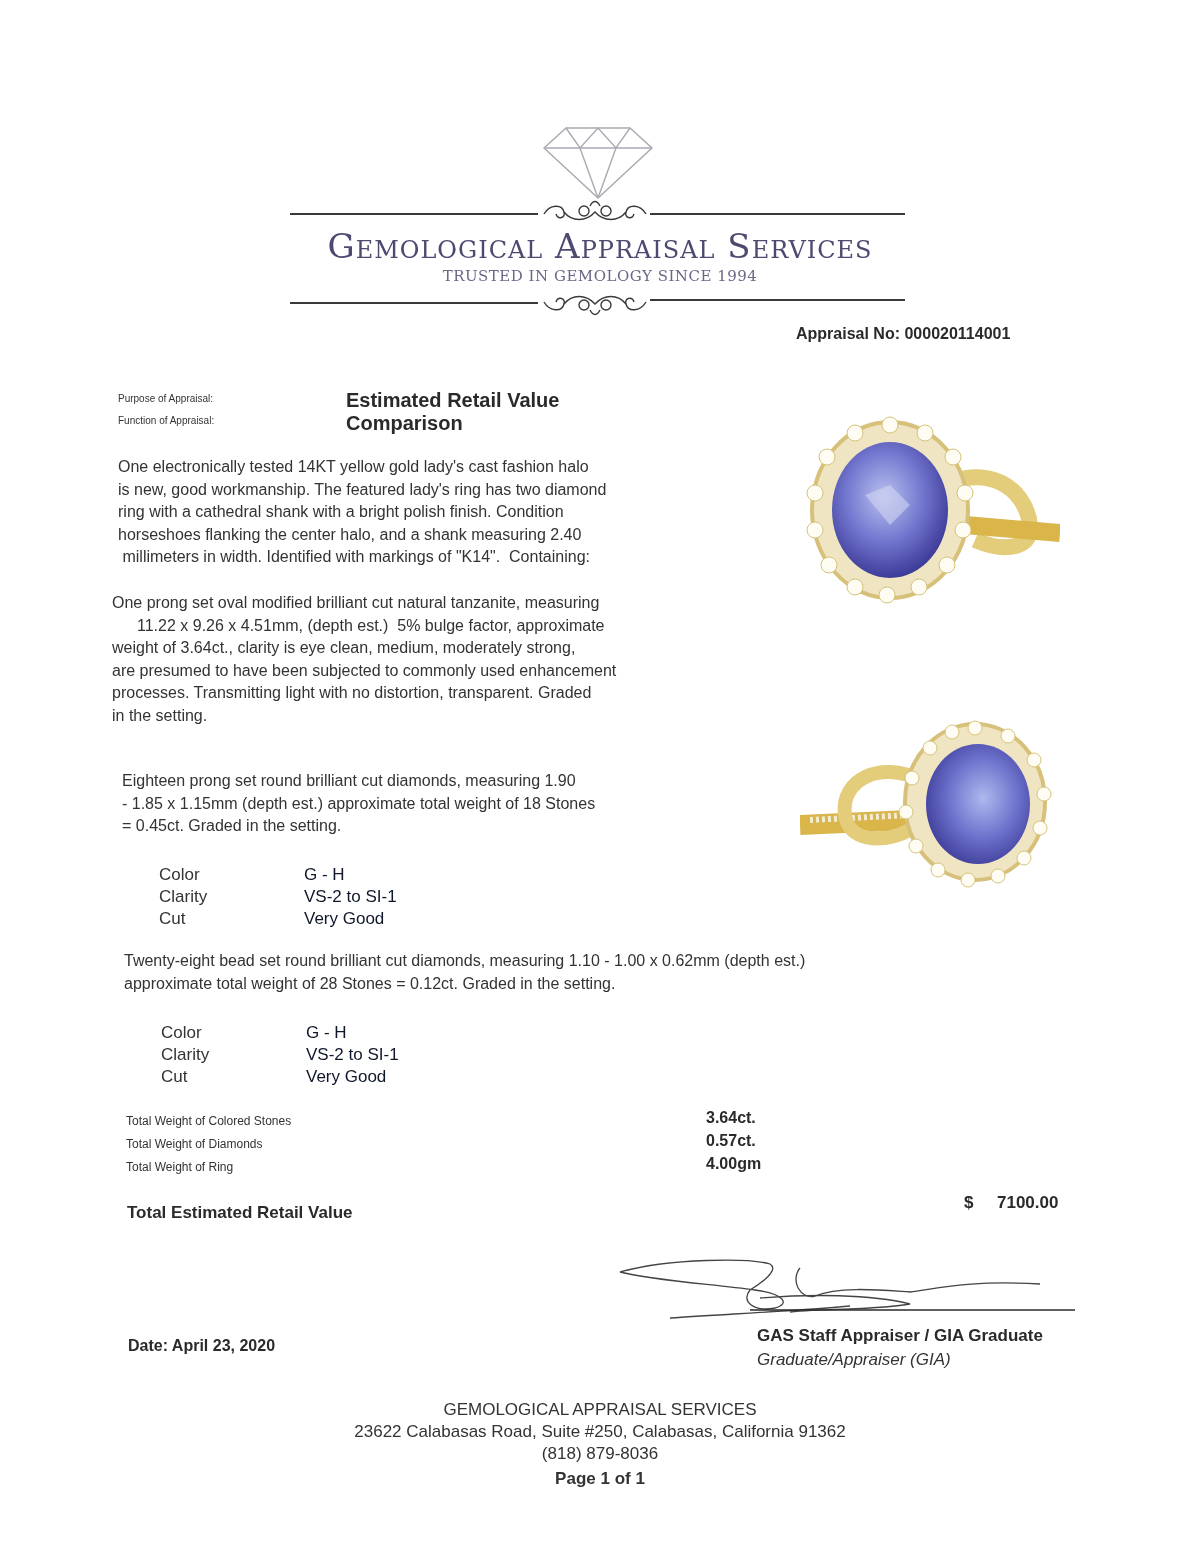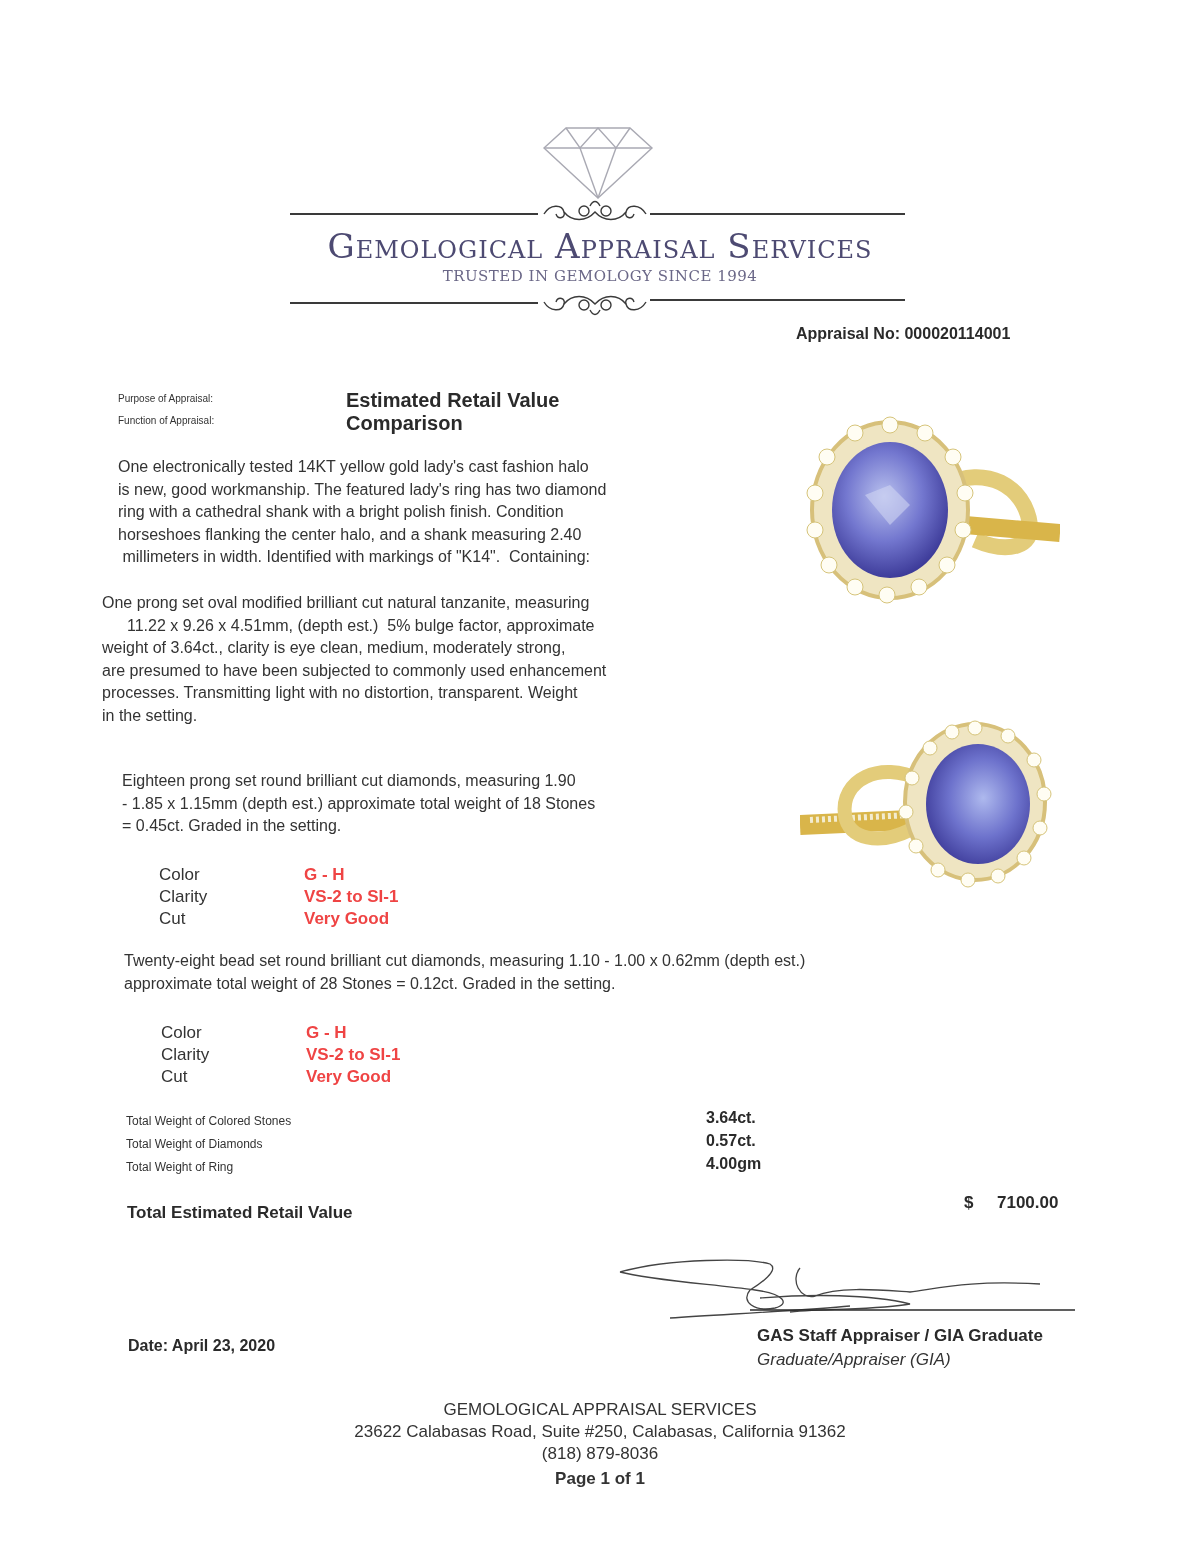--- a/index.html
+++ b/index.html
@@ -20,21 +20,21 @@
 
     .appraisal-no { left: 796px; top: 325px; font-weight: bold; font-size: 16px; color: #2a2a2a; }
 
     .kv-label { font-size: 10px; color: #333; }
     .kv-value { font-size: 20px; font-weight: bold; color: #2a2a2a; }
 
     .para { font-size: 16px; line-height: 22.5px; color: #333; }
 
     .grade-table { font-size: 17px; line-height: 22px; }
     .grade-table .lbl { color: #333; width: 145px; display: inline-block; }
-    .grade-table .val { font-weight: bold; color: #ef4444; }
+    .grade-table .val { font-weight: normal; color: #0f172a; }
 
     .tot-label { font-size: 12px; line-height: 23px; color: #333; }
     .tot-value { font-size: 16px; line-height: 23px; font-weight: bold; color: #2a2a2a; }
 
     .total-retail { font-size: 17px; font-weight: bold; color: #2a2a2a; }
 
     .sig-title { font-size: 17px; font-weight: bold; color: #2a2a2a; }
     .sig-sub { font-size: 17px; font-style: italic; color: #333; }
 
     .date { font-size: 16px; font-weight: bold; color: #2a2a2a; }
@@ -100,26 +100,26 @@
 <div class="abs kv-value" style="left:346px; top:412px;">Comparison</div>
 
 <div class="abs para" style="left:118px; top:456px;">
   <div>One electronically tested 14KT yellow gold lady's cast fashion halo</div>
   <div>is new, good workmanship. The featured lady's ring has two diamond</div>
   <div>ring with a cathedral shank with a bright polish finish. Condition</div>
   <div>horseshoes flanking the center halo, and a shank measuring 2.40</div>
   <div style="white-space:pre;"> millimeters in width. Identified with markings of "K14".  Containing:</div>
 </div>
 
-<div class="abs para" style="left:102px; top:592px;">
+<div class="abs para" style="left:112px; top:592px;">
   <div>One prong set oval modified brilliant cut natural tanzanite, measuring</div>
   <div style="white-space:pre;margin-left:25px;">11.22 x 9.26 x 4.51mm, (depth est.)  5% bulge factor, approximate</div>
   <div>weight of 3.64ct., clarity is eye clean, medium, moderately strong,</div>
   <div>are presumed to have been subjected to commonly used enhancement</div>
-  <div>processes. Transmitting light with no distortion, transparent. Weight</div>
+  <div>processes. Transmitting light with no distortion, transparent. Graded</div>
   <div>in the setting.</div>
 </div>
 
 <div class="abs para" style="left:122px; top:770px;">
   <div>Eighteen prong set round brilliant cut diamonds, measuring 1.90</div>
   <div>- 1.85 x 1.15mm (depth est.) approximate total weight of 18 Stones</div>
   <div>= 0.45ct. Graded in the setting.</div>
 </div>
 
 <div class="abs grade-table" style="left:159px; top:864px;">

